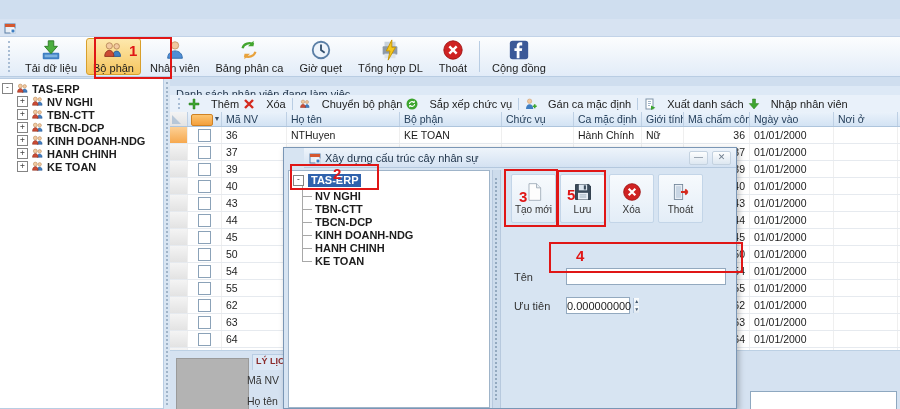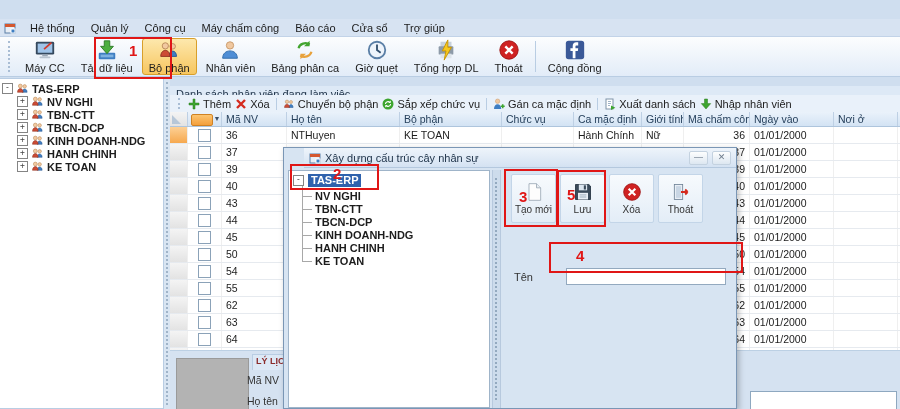--- a/index.html
+++ b/index.html
@@ -41,21 +41,21 @@
   .t-children .t-item{padding-left:15px;}
   .expander{width:9px;height:9px;border:1px solid #848484;background:#fff;color:#444;
     font:8px/7px "DejaVu Sans Mono",monospace;text-align:center;flex:0 0 auto;}
   .t-item .ico{width:13px;height:13px;}
   
   .panel-title{position:absolute;left:170px;top:78px;right:0;height:16px;background:#dde9f6;
     border-bottom:1px solid #c2d3e8;display:flex;align-items:center;padding-left:6px;color:#22364c;margin-top:8px;}
   .actions{position:absolute;left:170px;top:95px;right:0;height:17px;background:#e9f1fa;
     border-bottom:1px solid #c9d9ea;display:flex;align-items:center;gap:4px;padding-left:8px;}
   .actions::before{content:"";width:2px;height:11px;border-left:2px dotted #a9bdd4;margin-right:2px;}
-  .act{display:flex;align-items:center;gap:3px;white-space:nowrap;}
+  .act{display:flex;align-items:center;gap:11px;white-space:nowrap;}
   .act .ico{width:12px;height:12px;}
   .act-sep{width:1px;height:12px;background:#b9cde3;margin:0 2px;}
   
   .grid{position:absolute;left:170px;top:112px;right:0;height:238px;background:#fff;
     font-size:10.5px;overflow:hidden;}
   .g-row,.g-head{display:flex;}
   .g-head{height:14px;background:linear-gradient(#eaf2fb,#d3e3f4);border-bottom:1px solid #aec5dd;color:#27415c;}
   .g-head .g-cell{border-right:1px solid #bed0e4;line-height:14px;}
   .g-cell{box-sizing:border-box;padding:0 4px;overflow:hidden;white-space:nowrap;flex:0 0 auto;}
   .g-row{height:16px;border-bottom:1px solid #e6eaef;}
@@ -125,44 +125,23 @@
 
 
   <div class="menubar">
     <span class="ico" style="width:12px;height:12px;margin-right:4px">
         <svg viewBox="0 0 12 12">
           <rect x="1" y="2" width="10" height="9" fill="#e8eef5" stroke="#5b7fa6"></rect>
           <rect x="1" y="2" width="10" height="3" fill="#d4572e"></rect>
           <rect x="7" y="7" width="4" height="4" fill="#3f7ec2" stroke="#fff"></rect>
         </svg>
       </span>
-    <div id="menu-items" style="display:flex">
-        <span class="menu-item">Hệ thống</span>
-        <span class="menu-item">Quản lý</span>
-        <span class="menu-item">Công cụ</span>
-        <span class="menu-item">Máy chấm công</span>
-        <span class="menu-item">Báo cáo</span>
-        <span class="menu-item">Cửa sổ</span>
-        <span class="menu-item">Trợ giúp</span>
-      </div>
   </div>
 
   <div class="toolbar" id="main-toolbar">
-      <div class="tb-btn">
-        <span class="ico" style="width:22px;height:22px">
-          <svg viewBox="0 0 24 24">
-            <rect x="2" y="3" width="20" height="14" rx="1.5" fill="#35495e"></rect>
-            <rect x="4" y="5" width="16" height="10" fill="#9fc3e8"></rect>
-            <path d="M11 11l8-7" stroke="#d23a2a" stroke-width="2"></path>
-            <rect x="9" y="17" width="6" height="2" fill="#9aa7b5"></rect>
-            <rect x="6" y="19" width="12" height="2" rx="1" fill="#b9c4d0"></rect>
-          </svg>
-        </span>
-        <span>Máy CC</span>
-      </div>
       <div class="tb-btn">
         <span class="ico" style="width:22px;height:22px">
           <svg viewBox="0 0 24 24">
             <rect x="3" y="15" width="18" height="7" rx="1" fill="#3f7ec2"></rect>
             <rect x="5" y="17" width="14" height="3" fill="#7db1e0"></rect>
             <path d="M9 2h6v6h4l-7 8-7-8h4z" fill="#4caf3f" stroke="#2d7a26"></path>
           </svg>
         </span>
         <span>Tải dữ liệu</span>
       </div>
@@ -709,20 +688,30 @@
                 <path d="M12 12h8m0 0l-3-3m3 3l-3 3" stroke="#d42a1e" stroke-width="2.2" fill="none"></path>
               </svg>
             </span>
             <span>Thoát</span>
           </div>
         </div>
       <div class="fld-row" style="top:98px">
         <span class="fld-lbl">Tên</span>
         <input class="fld-input" value="" style="">
       </div>
+      <div class="fld-row" style="top:127px">
+        <span class="fld-lbl">Ưu tiên</span>
+        <span class="spin">
+          <span class="val">0.000000000</span>
+          <span class="spin-btns">
+              <span>▲</span>
+              <span>▼</span>
+            </span>
+        </span>
+      </div>
     </div>
   </div>
 
   <div class="ann-box" style="left:94px;top:37px;width:74px;height:38px"></div>
   <div class="ann-num" style="left:129px;top:42px">1</div>
   <div class="ann-box" style="left:290px;top:164px;width:85px;height:22px"></div>
   <div class="ann-num" style="left:333px;top:165px">2</div>
   <div class="ann-box" style="left:504px;top:169px;width:50px;height:54px"></div>
   <div class="ann-num" style="left:519px;top:188px">3</div>
   <div class="ann-box" style="left:557px;top:170px;width:45px;height:53px"></div>

